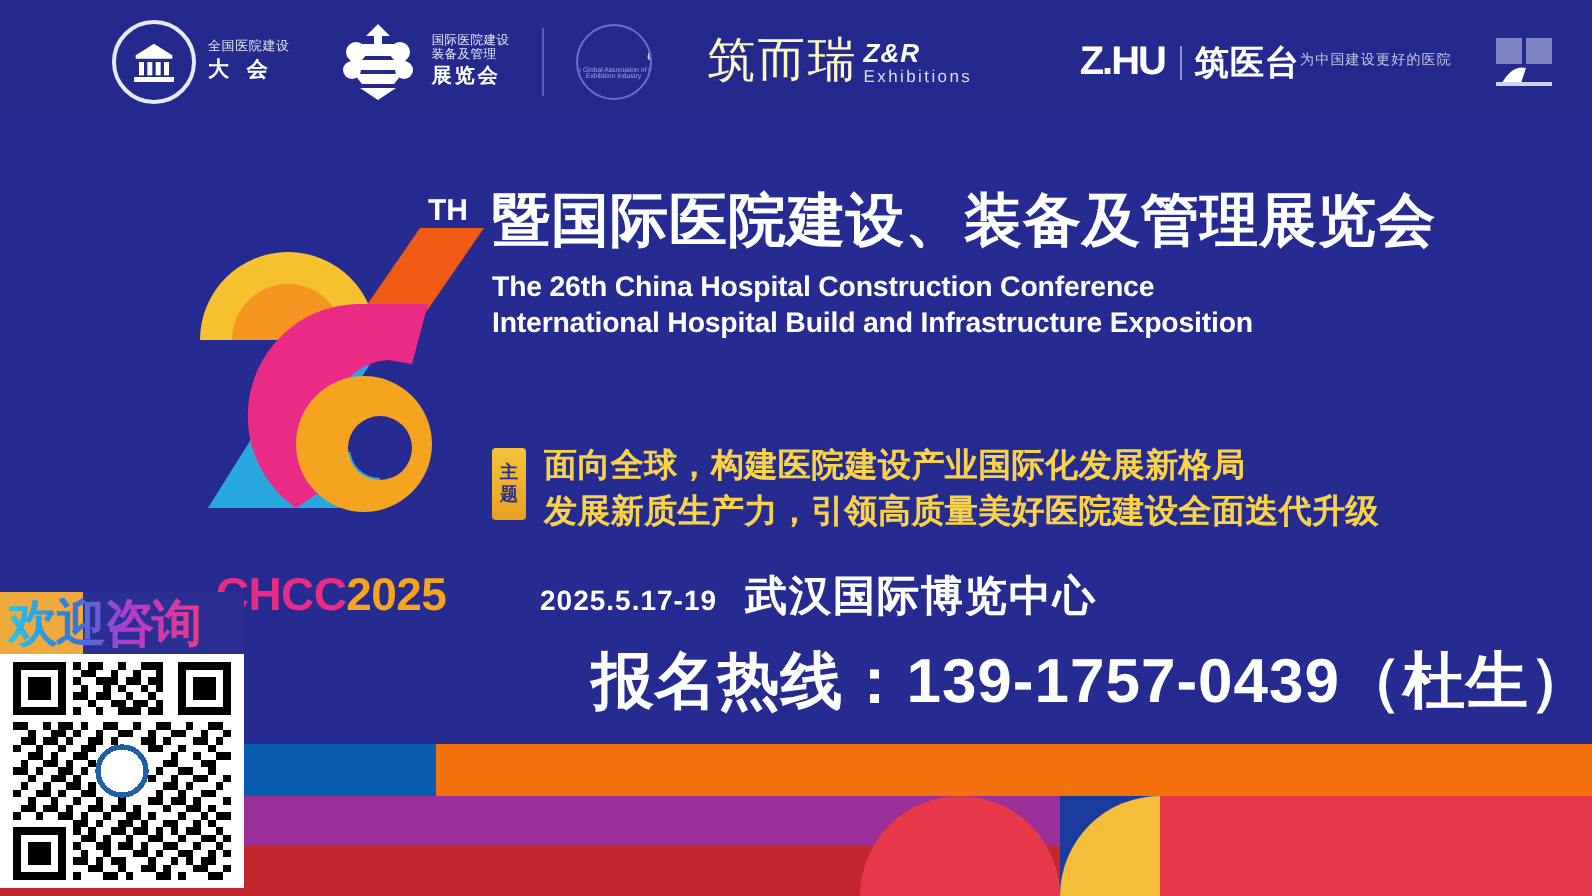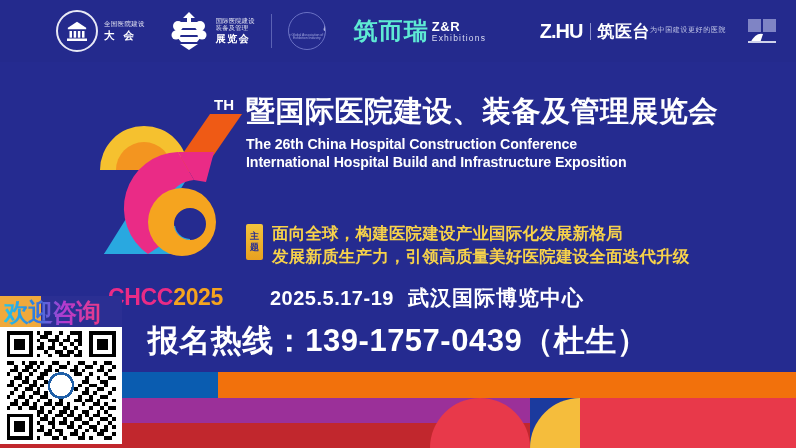--- a/index.html
+++ b/index.html
@@ -32,23 +32,23 @@
   .flake-txt{margin-left:5px;line-height:1.12;}
   .flake-txt .t1,.flake-txt .t2{font-size:6.3px;color:#e6e7f4;white-space:nowrap;letter-spacing:.2px;}
   .flake-txt .t3{font-size:10px;color:#fff;font-weight:700;letter-spacing:1.5px;margin-top:2px;}
   .vdiv{width:1px;height:34px;background:#5b62b4;margin:0 16px;}
   .ufi{width:38px;height:38px;border-radius:50%;border:1.6px solid #6a71c4;
        display:flex;align-items:center;justify-content:center;overflow:hidden;flex:0 0 auto;}
   .ufi-in{text-align:center;line-height:1;}
   .ufi-in .u1{font-size:11px;color:#cfd2ef;font-style:italic;font-weight:700;letter-spacing:-.5px;padding-left:45px;}
   .ufi-in .u2{font-size:3.4px;color:#9ea4dd;margin-top:1px;}
   .zr{display:flex;align-items:flex-end;margin-left:28px;}
-  .zr-cn{font-size:24px;color:#5eead4;font-weight:700;letter-spacing:1px;line-height:1;}
+  .zr-cn{font-size:24px;color:#fef9c3;font-weight:400;letter-spacing:1px;line-height:1;}
   .zr-en{margin-left:3px;line-height:1.05;}
-  .zr-en .e1{font-size:13px;color:#fff;font-weight:700;letter-spacing:.5px;}
+  .zr-en .e1{font-size:13px;color:#fff;font-weight:700;letter-spacing:.5px;font-style:italic;}
   .zr-en .e2{font-size:8.5px;color:#dcdef2;letter-spacing:1.2px;}
   .hdr-right{position:absolute;right:18px;top:0;height:62px;display:flex;align-items:center;}
   .zhu{display:flex;}
   .zhu-row{display:flex;align-items:center;}
   .zhu-mark{font-size:20px;font-weight:700;color:#ffffff;letter-spacing:-1px;line-height:1;}
   .zhu-bar{width:1px;height:17px;background:#8e93cf;margin:0 7px;}
   .zhu-cn{font-size:17px;font-weight:700;color:#fff;line-height:1;letter-spacing:.5px;}
   .zhu-tag{font-size:7px;color:#c3c7e8;letter-spacing:.6px;margin-top:4px;text-align:center;}
   .reed{display:flex;align-items:center;margin-left:22px;}
   .reed-mark{width:30px;height:28px;flex:0 0 auto;}
@@ -75,24 +75,24 @@
   .theme{position:absolute;left:246px;top:160px;display:flex;align-items:flex-start;}
   .theme-badge{
     width:17px;height:36px;background:linear-gradient(180deg,#f3c43c,#e8a020);
     border-radius:2px;display:flex;flex-direction:column;align-items:center;justify-content:center;
     color:#2a2f93;font-size:9px;font-weight:700;line-height:1.25;flex:0 0 auto;margin-top:2px;
   }
   .theme-lines{margin-left:9px;}
   .theme-lines div{font-size:16.5px;font-weight:700;color:#f7d24a;line-height:1.38;letter-spacing:.2px;}
 
   .datev{position:absolute;left:270px;top:222px;display:flex;align-items:baseline;}
-  .datev .d1{font-size:20px;font-weight:700;color:#ffffff;letter-spacing:.5px;}
+  .datev .d1{font-size:14px;font-weight:700;color:#ffffff;letter-spacing:.5px;}
   .datev .d2{font-size:21px;font-weight:700;color:#ffffff;margin-left:14px;letter-spacing:1px;}
 
-  .hotline{position:absolute;left:0;top:258px;width:796px;text-align:center;
+  .hotline{position:absolute;left:0;top:258px;width:796px;text-align:right;
            font-size:31px;font-weight:700;color:#ffffff;letter-spacing:.5px;}
 
   
   .qrwrap{position:absolute;left:0;top:296px;width:122px;height:152px;z-index:6;}
   .qr-head{
     position:relative;width:122px;height:34px;
     background:linear-gradient(90deg,#f0a93c 0%,#f0a93c 34%,#2b2f93 34%,#2b2f93 100%);
   }
   .qr-head span{
     position:absolute;left:4px;top:3px;font-size:25px;font-weight:700;line-height:1.1;

